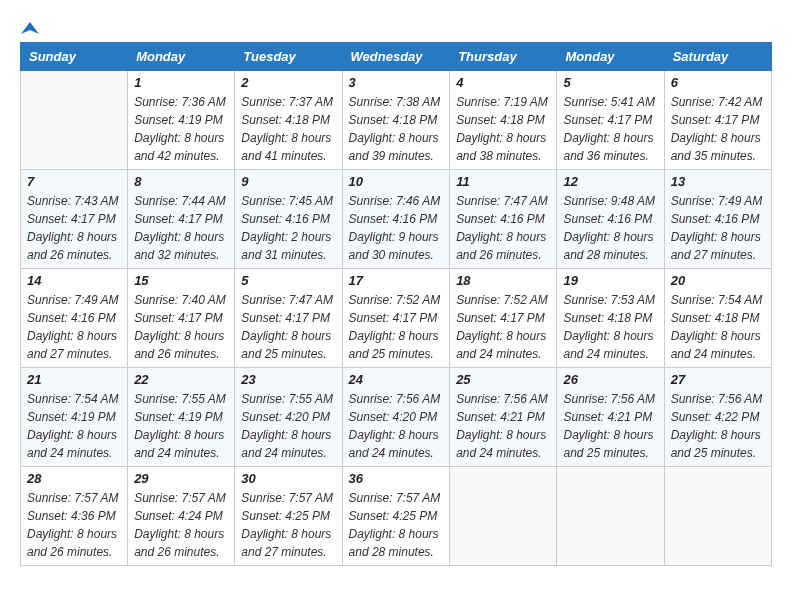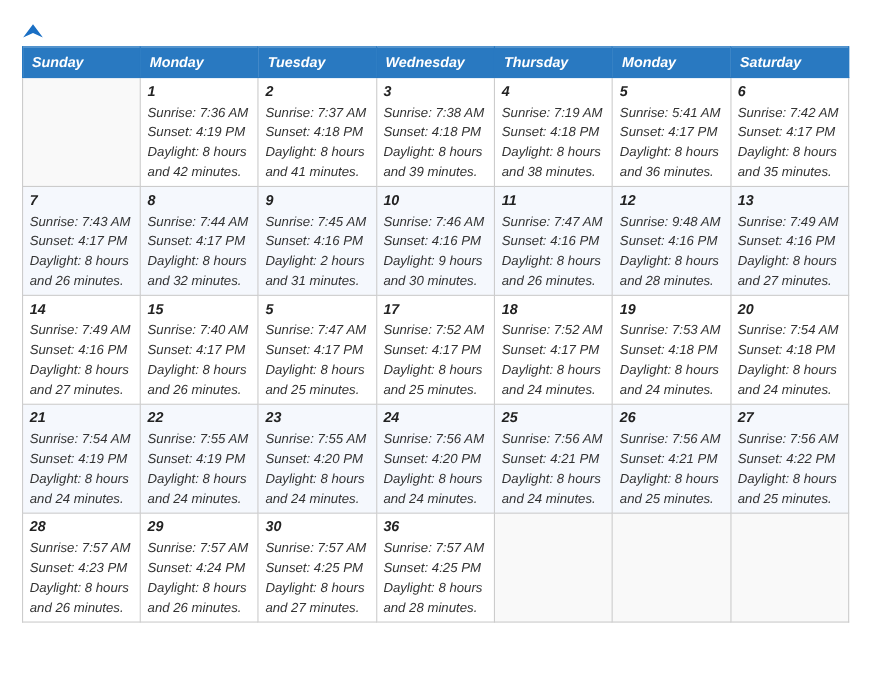--- a/index.html
+++ b/index.html
@@ -329,21 +329,21 @@
           <span>Sunset: 4:22 PM</span><br>
           <span>Daylight: 8 hours and 25 minutes.</span>
         </div>
       </td>
       </tr>
       <tr>
         <td>
         <div class="day-number">28</div>
         <div class="day-info">
           <span>Sunrise: 7:57 AM</span><br>
-          <span>Sunset: 4:23 PM</span><br>
+          <span>Sunset: 4:36 PM</span><br>
           <span>Daylight: 8 hours and 26 minutes.</span>
         </div>
       </td>
         <td>
         <div class="day-number">29</div>
         <div class="day-info">
           <span>Sunrise: 7:57 AM</span><br>
           <span>Sunset: 4:24 PM</span><br>
           <span>Daylight: 8 hours and 26 minutes.</span>
         </div>

